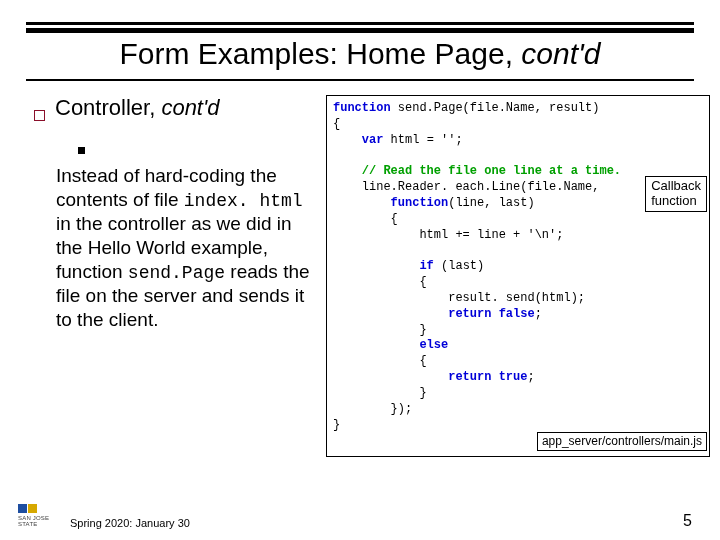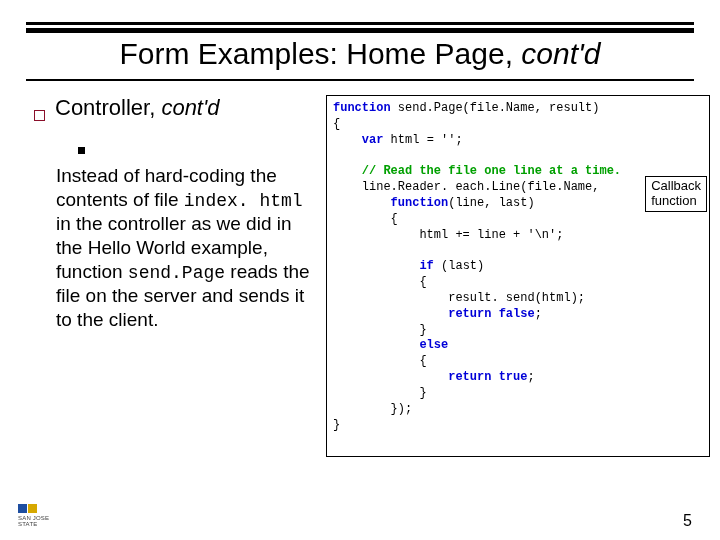--- a/index.html
+++ b/index.html
@@ -77,27 +77,28 @@
 <span>            </span><span class="kw">if</span><span> (last)</span>
 <span>            {</span>
 <span>                result. send(html);</span>
 <span>                </span><span class="kw">return false</span><span>;</span>
 <span>            }</span>
 <span>            </span><span class="kw">else</span>
 <span>            {</span>
 <span>                </span><span class="kw">return true</span><span>;</span>
 <span>            }</span>
 <span>        });</span>
-<span>}</span><div class="callout callout1"><span>Callback</span><br><span>function</span></div></div>
+<span>}</span><div class="callout callout1"><span>Callback</span><br><span>function</span></div><div class="callout callout2"><span>app_server/controllers/main.js</span></div></div>
   </div>
 </div>
 
 <div class="logo">
   <div class="sq1"></div>
   <div class="sq2"></div>
   <div class="txt">SAN JOSE STATE</div>
 </div>
 
 <div class="footer">
   <div class="footer-left">
+    <div>Spring 2020: January 30</div>
   </div>
   <div class="footer-right">5</div>
 </div>
 
 </body></html>

